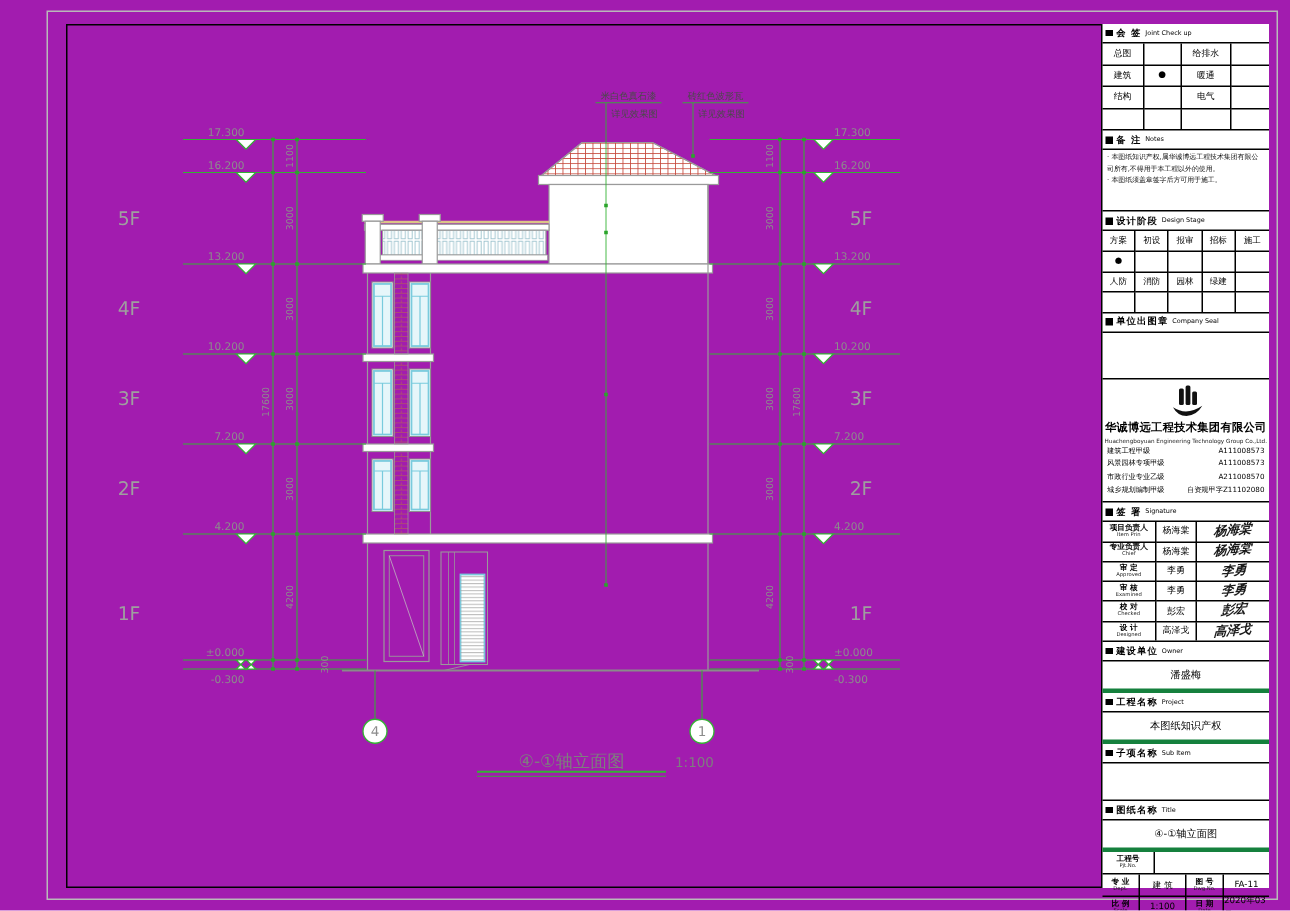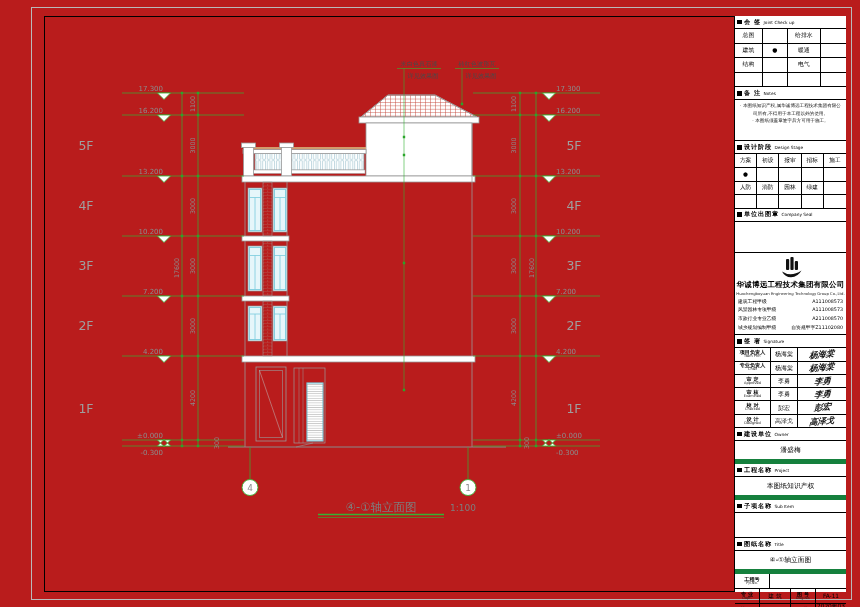--- a/index.html
+++ b/index.html
@@ -1,16 +1,16 @@
 <!DOCTYPE html>
 <html><head>
 <meta charset="utf-8">
 <style>
   html,body{margin:0;padding:0;background:#fff;}
-  .page{position:relative;width:860px;height:607px;background:#b91c1c;overflow:hidden;font-family:"DejaVu Sans",sans-serif;text-align:center;}
+  .page{position:relative;width:860px;height:607px;background:#a21caf;overflow:hidden;font-family:"DejaVu Sans",sans-serif;}
   .trim{position:absolute;left:31px;top:7px;width:821px;height:593px;border:1px solid #b9b9b9;box-sizing:border-box;}
   .frame{position:absolute;left:44px;top:16px;width:802px;height:576px;border:1.6px solid #000;box-sizing:border-box;}
   .elev{position:absolute;left:44px;top:16px;}
 
   
   .tb{position:absolute;left:734px;top:16px;width:112px;height:576px;box-sizing:border-box;border-left:1.6px solid #000;display:flex;flex-direction:column;background:#fff;color:#000;}
   .sec-hd{display:flex;align-items:center;gap:2.5px;height:12px;min-height:12px;padding:0 2px;border-bottom:1px solid #000;font-size:6.2px;font-weight:bold;letter-spacing:.8px;white-space:nowrap;overflow:hidden;}
   .sec-hd .en{font-size:4.3px;font-weight:normal;letter-spacing:0;}
   .sq{width:4.6px;height:4.6px;background:#000;flex:none;}
   .jt-grid{display:grid;grid-template-columns:1fr 0.9fr 1.2fr 0.9fr;border-bottom:1px solid #000;}
@@ -28,21 +28,21 @@
   .cen{font-size:3.8px;color:#222;white-space:nowrap;margin:1px 0 2px;}
   .qual{width:100%;display:flex;justify-content:space-between;font-size:4.8px;line-height:1.8;white-space:nowrap;}
   .sig-grid{display:grid;grid-template-columns:36px 27px 1fr;border-bottom:1px solid #000;}
   .sig-grid .c{height:12.3px;border-right:1px solid #000;border-bottom:1px solid #000;display:flex;flex-direction:column;align-items:center;justify-content:center;overflow:hidden;line-height:1;}
   .sig-grid .c:nth-child(3n){border-right:none;}
   .sig-grid .c:nth-last-child(-n+3){border-bottom:none;}
   .role-cn{font-size:5.1px;font-weight:bold;}
   .role-en{font-size:3.5px;color:#222;}
   .pname{font-size:6px;}
   .sig{font-size:8.5px;font-style:italic;font-weight:bold;font-family:"DejaVu Serif",serif;transform:rotate(-5deg) skewX(-8deg);color:#1a1a1a;white-space:nowrap;}
-  .val-row{height:18px;min-height:18px;border-bottom:5px solid #15803d;display:flex;align-items:center;justify-content:center;font-size:6.8px;overflow:hidden;}
+  .val-row{height:18px;min-height:18px;border-bottom:3px solid #15803d;display:flex;align-items:center;justify-content:center;font-size:6.8px;overflow:hidden;}
   .sub-space{height:24px;min-height:24px;border-bottom:1px solid #000;}
   .pjt-row{height:14px;min-height:14px;border-bottom:1px solid #000;display:flex;}
   .lbl{display:flex;flex-direction:column;align-items:center;justify-content:center;line-height:1.05;}
   .lbl .cn{font-size:5.1px;font-weight:bold;white-space:nowrap;}
   .lbl .en{font-size:3.5px;color:#222;white-space:nowrap;}
   .pjt-label{width:34px;border-right:1px solid #000;}
   .bt-grid{display:grid;grid-template-columns:25px 31px 25px 1fr;}
   .bt-grid .c{height:14px;border-right:1px solid #000;border-bottom:1px solid #000;display:flex;align-items:center;justify-content:center;font-size:5.8px;overflow:hidden;}
   .bt-grid .c:nth-child(4n){border-right:none;}
   .bt-grid .c:nth-last-child(-n+4){border-bottom:none;}

